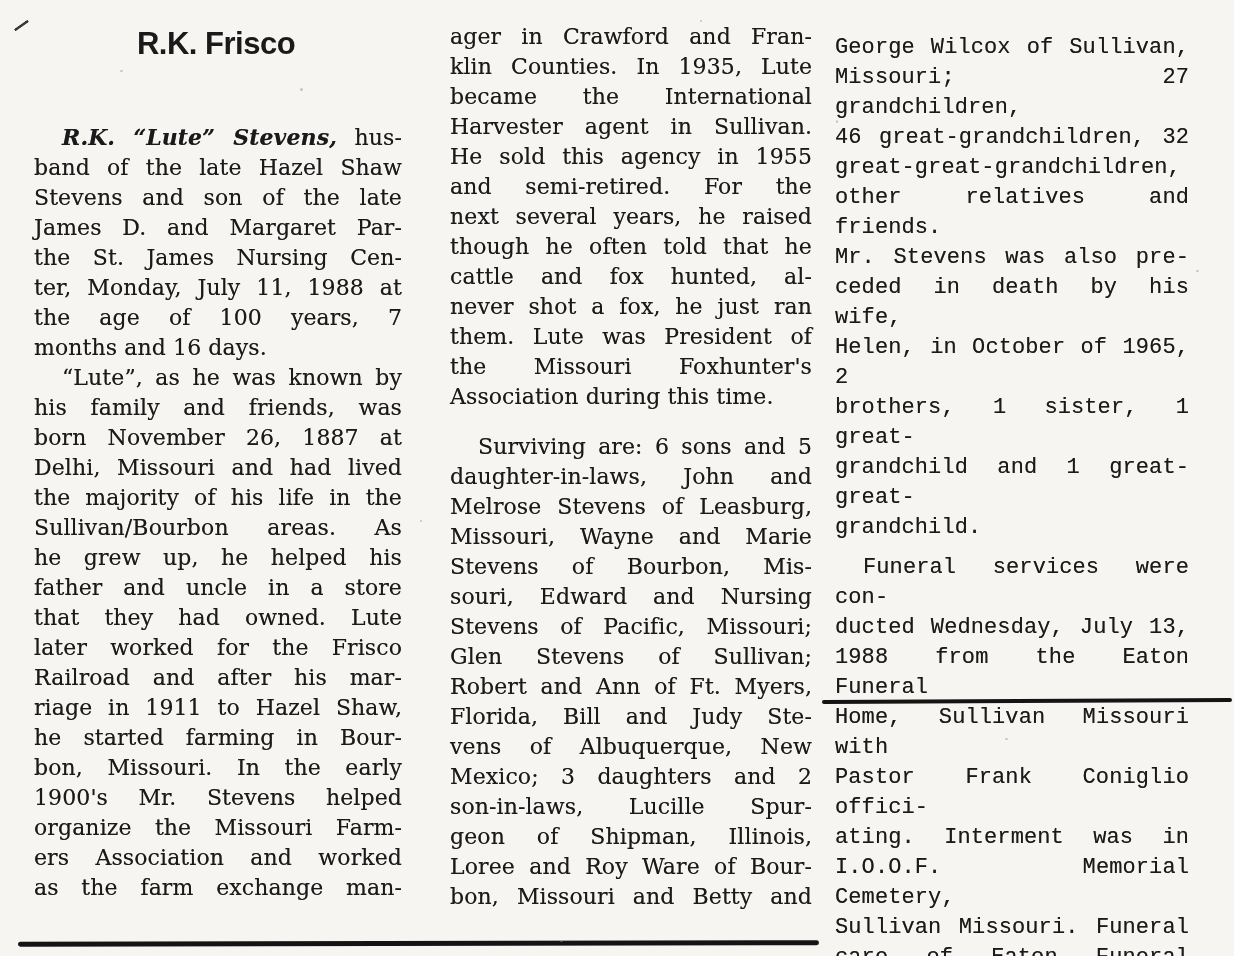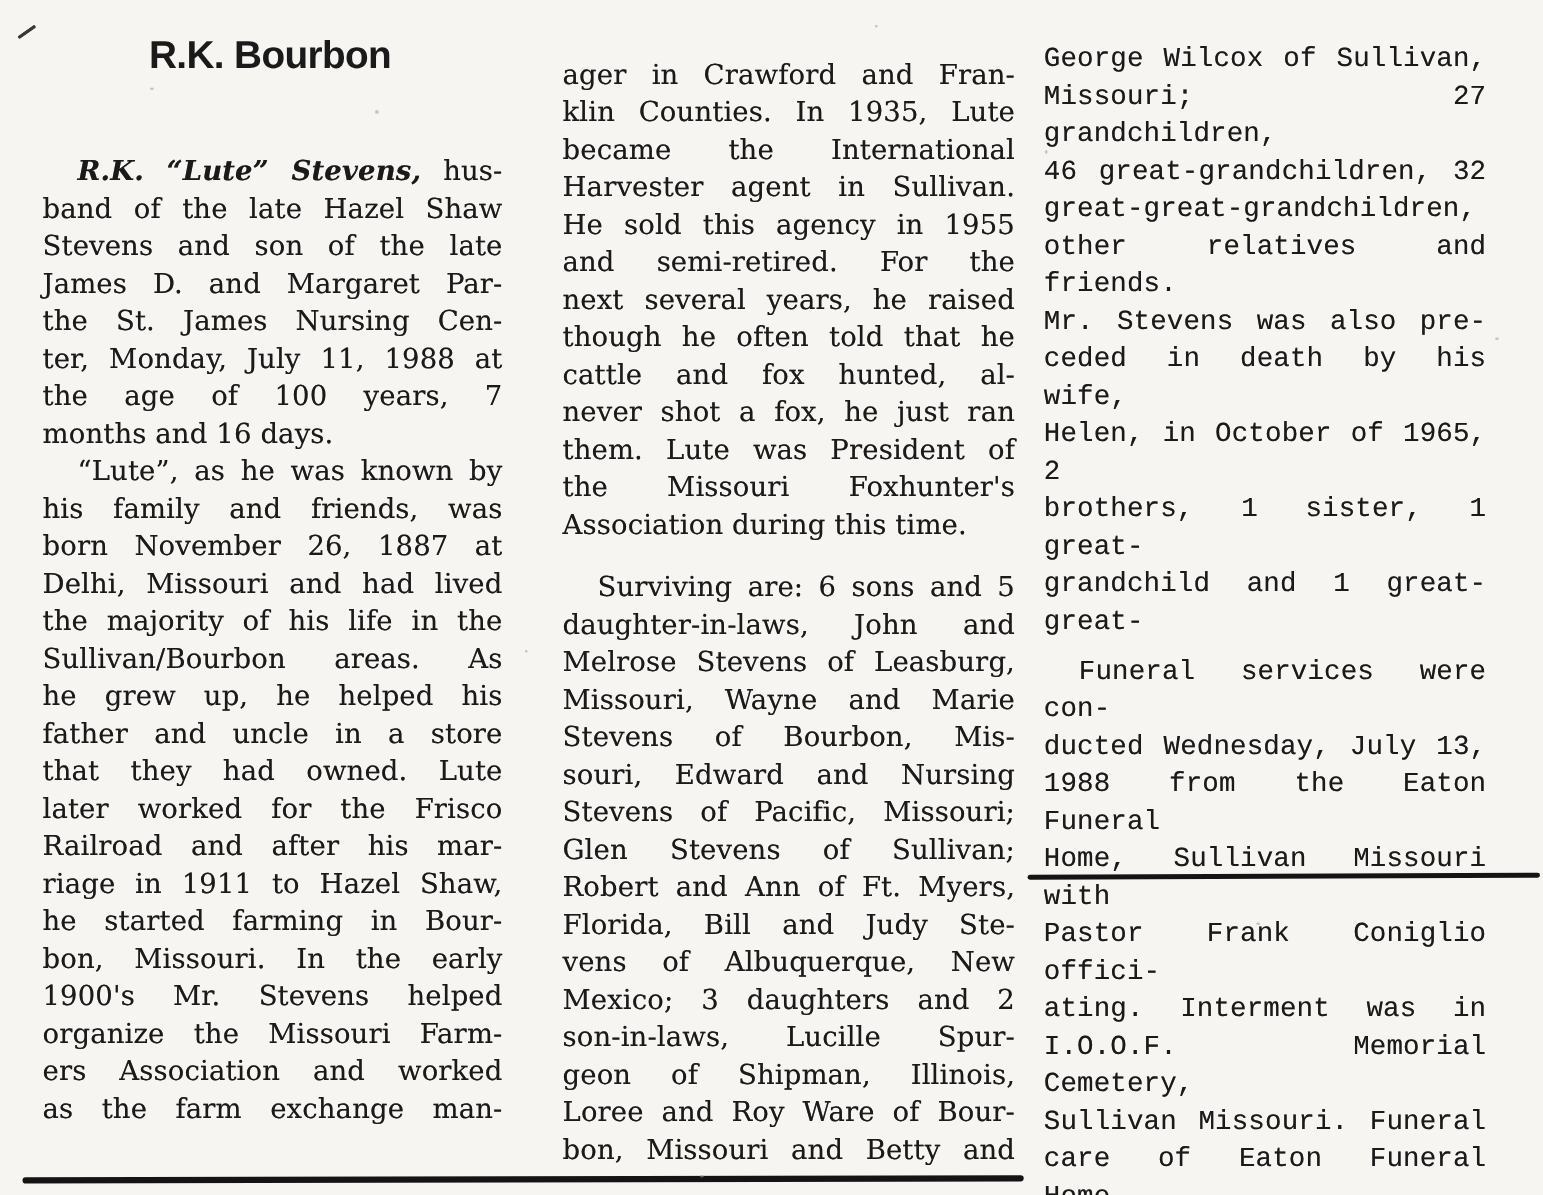--- a/index.html
+++ b/index.html
@@ -20,21 +20,21 @@
     text-align: center;
     font-family: "Liberation Sans", sans-serif;
     font-weight: bold;
     font-size: 31px;
     letter-spacing: -0.5px;
     color: var(--ink, #171717);
   }
 
   .col { position: absolute; }
   .col1 { left: 34px;  top: 122px; width: 368px; }
-  .col2 { left: 450px; top: 46px;  width: 362px; }
+  .col2 { left: 450px; top: 22px;  width: 362px; }
   .col3 { left: 835px; top: 33px;  width: 354px; font-family: Liberation Mono, monospace; }
 
   .line {
     font-size: 22px;
     line-height: 30px;
     text-align: justify;
     text-align-last: justify;
     letter-spacing: 0.1px;
     text-shadow: 0 0 0.5px rgba(20,20,20,0.55);
   }
@@ -66,21 +66,21 @@
   .s6 { left: 700px; top: 20px;  width: 2px; height: 2px; }
   .s7 { left: 1005px; top: 738px; width: 3px; height: 2px; }
   .s8 { left: 560px; top: 940px; width: 3px; height: 2px; }
 </style>
 </head>
 <body style="--paper: #f6f5f2; --ink: #1a1a1a; --rule: #141414;">
 
 <div class="page">
   <div class="pen-mark"></div>
 
-  <h1 class="headline">R.K. Bourbon</h1>
+  <h1 class="headline">R.K. Frisco</h1>
 
   <div class="col col1">
       <div class="block">
         <div class="line indent"><span class="lead">R.K. “Lute” Stevens,</span> hus-</div>
         <div class="line">band of the late Hazel Shaw</div>
         <div class="line">Stevens and son of the late</div>
         <div class="line">James D. and Margaret Par-</div>
         <div class="line">the St. James Nursing Cen-</div>
         <div class="line">ter, Monday, July 11, 1988 at</div>
         <div class="line">the age of 100 years, 7</div>
@@ -147,20 +147,21 @@
         <div class="line">George Wilcox of Sullivan,</div>
         <div class="line">Missouri; 27 grandchildren,</div>
         <div class="line">46 great-grandchildren, 32</div>
         <div class="line">great-great-grandchildren,</div>
         <div class="line">other relatives and friends.</div>
         <div class="line">Mr. Stevens was also pre-</div>
         <div class="line">ceded in death by his wife,</div>
         <div class="line">Helen, in October of 1965, 2</div>
         <div class="line">brothers, 1 sister, 1 great-</div>
         <div class="line">grandchild and 1 great-great-</div>
+        <div class="line no-stretch">grandchild.</div>
       </div>
       <div class="block">
         <div class="line indent">Funeral services were con-</div>
         <div class="line">ducted Wednesday, July 13,</div>
         <div class="line">1988 from the Eaton Funeral</div>
         <div class="line">Home, Sullivan Missouri with</div>
         <div class="line">Pastor Frank Coniglio offici-</div>
         <div class="line">ating. Interment was in</div>
         <div class="line">I.O.O.F. Memorial Cemetery,</div>
         <div class="line">Sullivan Missouri. Funeral</div>

